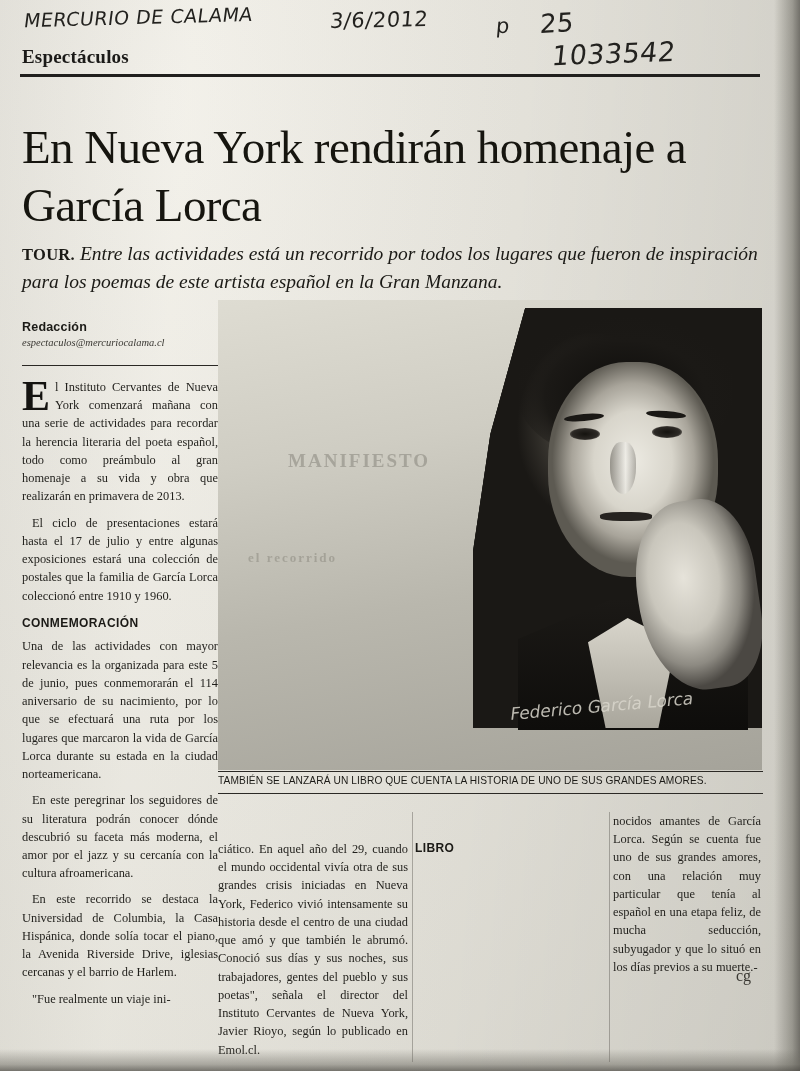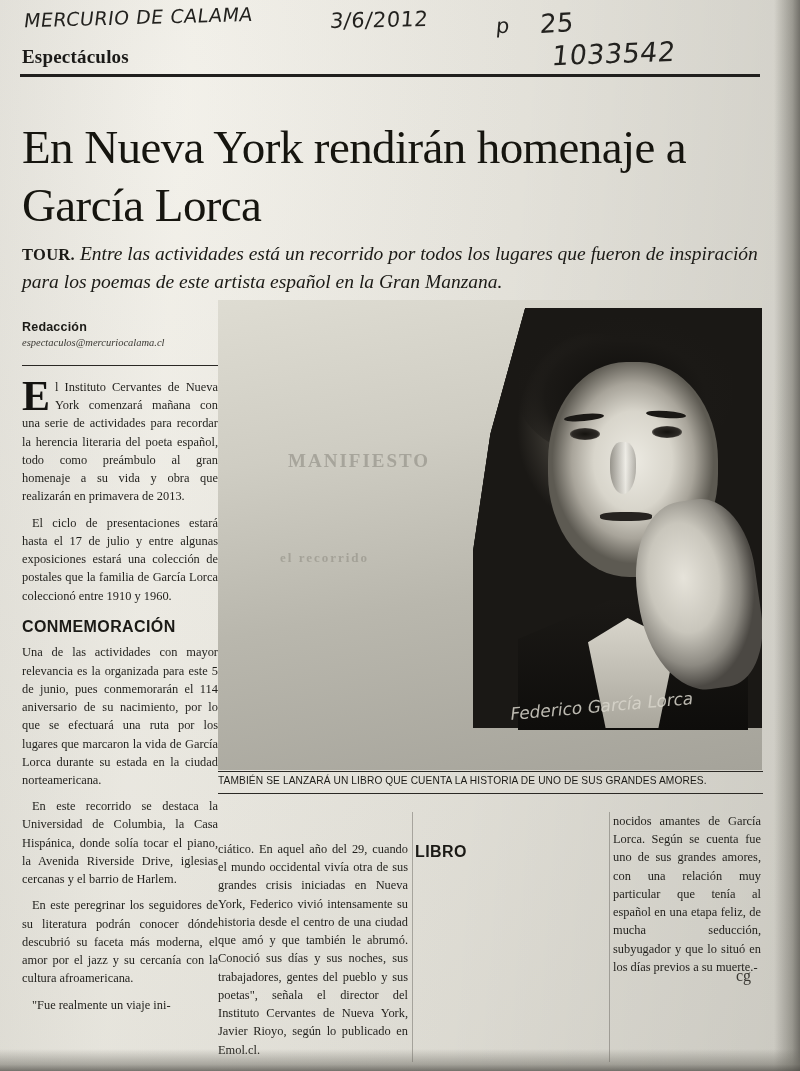--- a/index.html
+++ b/index.html
@@ -170,21 +170,21 @@
     color: #201f1b;
     text-align: justify;
     -webkit-hyphens: auto;
     hyphens: auto;
   }
   .col p { margin: 0 0 8px 0; text-indent: 10px; }
   .col p.noindent { text-indent: 0; }
   .subhead {
     font-family: "Liberation Sans", sans-serif;
     font-weight: bold;
-    font-size: 16px;
+    font-size: 12px;
     letter-spacing: 0.4px;
     margin: 10px 0 5px 0;
     color: #1b1a16;
   }
   .dropcap {
     float: left;
     font-family: "Liberation Serif", serif;
     font-weight: bold;
     font-size: 42px;
     line-height: 32px;
@@ -213,21 +213,21 @@
   
   .ghost {
     position: absolute;
     font-family: "Liberation Serif", serif;
     font-weight: bold;
     color: rgba(120,118,108,0.30);
     letter-spacing: 2px;
   }
   #ghost1 { left: 408px; top: 18px; font-size: 92px; }
   #ghost2 { left: 70px; top: 150px; font-size: 19px; color: rgba(120,118,108,0.45); }
-  #ghost3 { left: 30px; top: 250px; font-size: 13px; color: rgba(120,118,108,0.40); margin-left: 32px; }
+  #ghost3 { left: 30px; top: 250px; font-size: 13px; color: rgba(120,118,108,0.40); }
 
   
   .portrait {
     position: absolute;
     left: 255px; top: 8px;
     width: 290px; height: 420px;
     background:
       radial-gradient(ellipse 95px 120px at 120px 120px, #6f6b63 0%, #3b3832 45%, #1a1815 80%),
       radial-gradient(ellipse 150px 200px at 170px 300px, #2a2723 0%, #141310 70%),
       linear-gradient(160deg, #27241f 0%, #100f0d 100%);
@@ -399,22 +399,22 @@
     <div id="rule-caption-bottom"></div>
 
     <div class="vrule" style="left:412px; top:812px; height:250px;"></div>
     <div class="vrule" style="left:609px; top:812px; height:250px;"></div>
 
     <div class="col" id="col1">
       <p class="noindent"><span class="dropcap">E</span><span>l Instituto Cervantes de Nueva York comenzará mañana con una serie de actividades para recordar la herencia literaria del poeta español, todo como preámbulo al gran homenaje a su vida y obra que realizarán en primavera de 2013.</span></p>
       <p>El ciclo de presentaciones estará hasta el 17 de julio y entre algunas exposiciones estará una colección de postales que la familia de García Lorca coleccionó entre 1910 y 1960.</p>
       <div class="subhead">CONMEMORACIÓN</div>
       <p class="noindent">Una de las actividades con mayor relevancia es la organizada para este 5 de junio, pues conmemorarán el 114 aniversario de su nacimiento, por lo que se efectuará una ruta por los lugares que marcaron la vida de García Lorca durante su estada en la ciudad norteamericana.</p>
+      <p>En este peregrinar los seguidores de su literatura podrán conocer dónde descubrió su faceta más moderna, el amor por el jazz y su cercanía con la cultura afroamericana.</p>
       <p>En este recorrido se destaca la Universidad de Columbia, la Casa Hispánica, donde solía tocar el piano, la Avenida Riverside Drive, iglesias cercanas y el barrio de Harlem.</p>
-      <p>En este peregrinar los seguidores de su literatura podrán conocer dónde descubrió su faceta más moderna, el amor por el jazz y su cercanía con la cultura afroamericana.</p>
       <p>"Fue realmente un viaje ini-</p>
     </div>
 
     <div class="col" id="col2">
       <p class="noindent">ciático. En aquel año del 29, cuando el mundo occidental vivía otra de sus grandes crisis iniciadas en Nueva York, Federico vivió intensamente su historia desde el centro de una ciudad que amó y que también le abrumó. Conoció sus días y sus noches, sus trabajadores, gentes del pueblo y sus poetas", señala el director del Instituto Cervantes de Nueva York, Javier Rioyo, según lo publicado en Emol.cl.</p>
     </div>
 
     <div class="col" id="col3">
       <div class="subhead" style="margin-top:0">LIBRO</div>
     </div>

